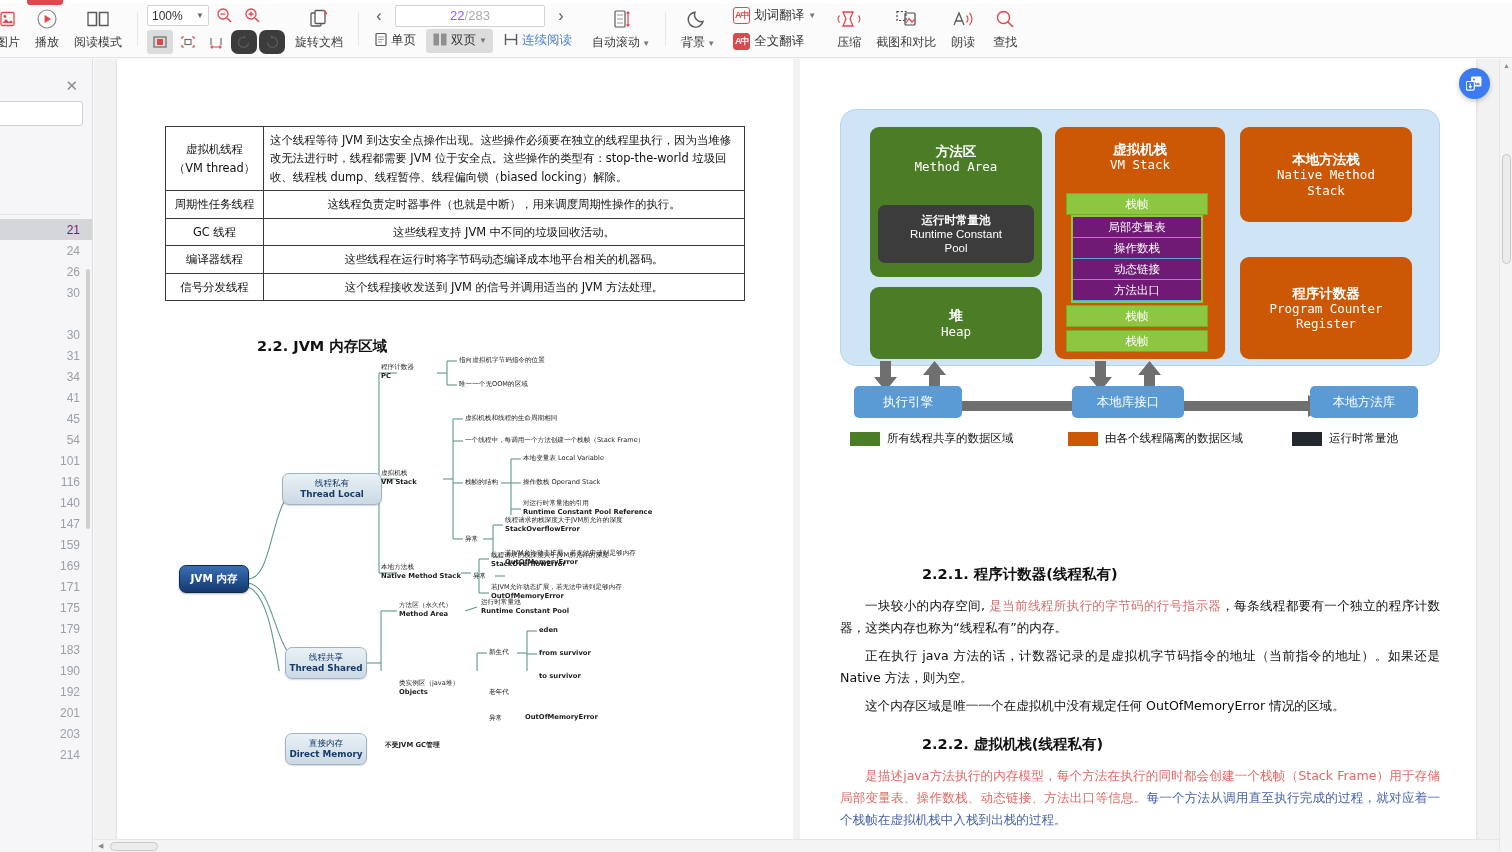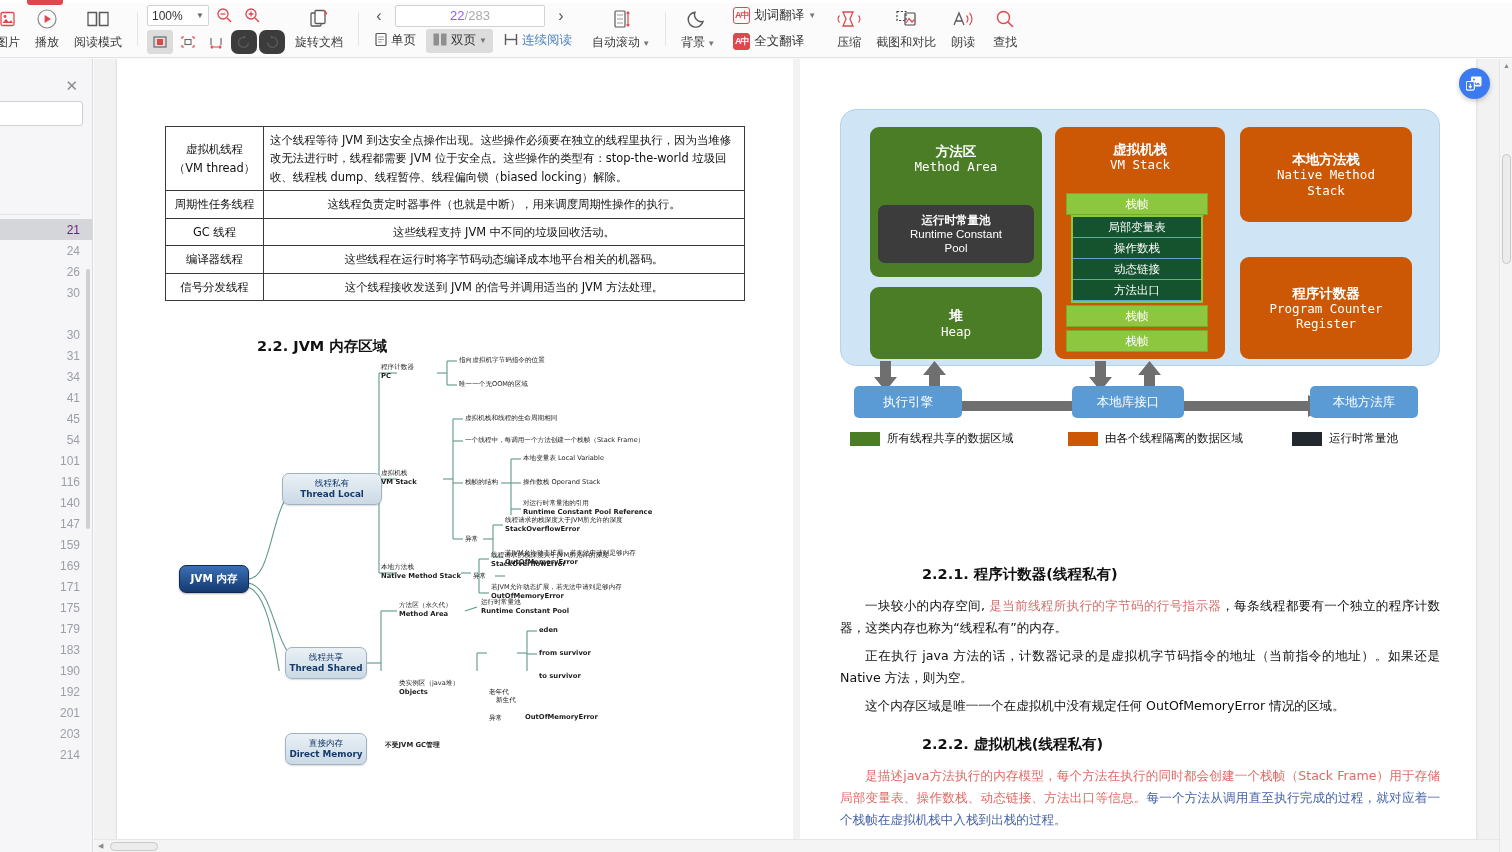--- a/index.html
+++ b/index.html
@@ -137,21 +137,21 @@
     align-items: center; justify-content: center; color: #fff; text-align: center; line-height: 1.22; }
   .abox .cn { font-size: 13.5px; font-weight: 600; }
   .abox .en { font-family: "DejaVu Sans Mono", "Liberation Mono", monospace; font-size: 12.5px; }
   .green { background: #4a7d26; }
   .orange { background: #cc5806; }
   .dark { background: #3c3c3c; border-radius: 7px; }
   .dark .cn { font-size: 11.5px; }
   .dark .en { font-family: "Liberation Sans", sans-serif; font-size: 11.5px; }
   .frame { position: absolute; background: #8dc63f; color: #fff; font-size: 11.5px;
     display: flex; align-items: center; justify-content: center; border: 1px solid #76ab31; }
-  .sub { position: absolute; background: #14532d; color: #fff; font-size: 11.5px;
+  .sub { position: absolute; background: #701a75; color: #fff; font-size: 11.5px;
     display: flex; align-items: center; justify-content: center; border-bottom: 1px solid #5ba3d8; }
   .subwrap { position: absolute; border: 2px solid #8dc63f; }
 
   .lowbox { position: absolute; background: #5b9bd5; color: #fff; border-radius: 5px;
     display: flex; align-items: center; justify-content: center; font-size: 12.5px; }
 
   .legend { position: absolute; display: flex; align-items: center; font-size: 11.5px; color: #111; }
   .sw { width: 30px; height: 14px; margin-right: 7px; }
   .sw.g { background: #4a7d26; }
   .sw.o { background: #cc5806; }
@@ -662,21 +662,21 @@
         <div class="mm-txt" style="left:234px; top:290px;">
           <span>方法区（永久代）</span><br><b>Method Area</b>
         </div>
         <div class="mm-txt" style="left:316px; top:287px;">
           <span>运行时常量池</span><br><b>Runtime Constant Pool</b>
         </div>
 
         <div class="mm-txt" style="left:234px; top:368px;">
           <span>类实例区（java堆）</span><br><b>Objects</b>
         </div>
-        <div class="mm-txt" style="left:331px; top:337px;margin-top:48px;">新生代</div>
+        <div class="mm-txt" style="left:324px; top:337px;">新生代</div>
         <div class="mm-txt" style="left:374px; top:315px;"><b>eden</b></div>
         <div class="mm-txt" style="left:374px; top:338px;"><b>from survivor</b></div>
         <div class="mm-txt" style="left:374px; top:361px;"><b>to survivor</b></div>
         <div class="mm-txt" style="left:324px; top:377px;">老年代</div>
         <div class="mm-txt" style="left:324px; top:403px;">异常</div>
         <div class="mm-txt" style="left:360px; top:402px;"><b>OutOfMemoryError</b></div>
 
         <div class="mm-txt" style="left:220px; top:430px;"><b>不受JVM GC管理</b></div>
       </div>
 

